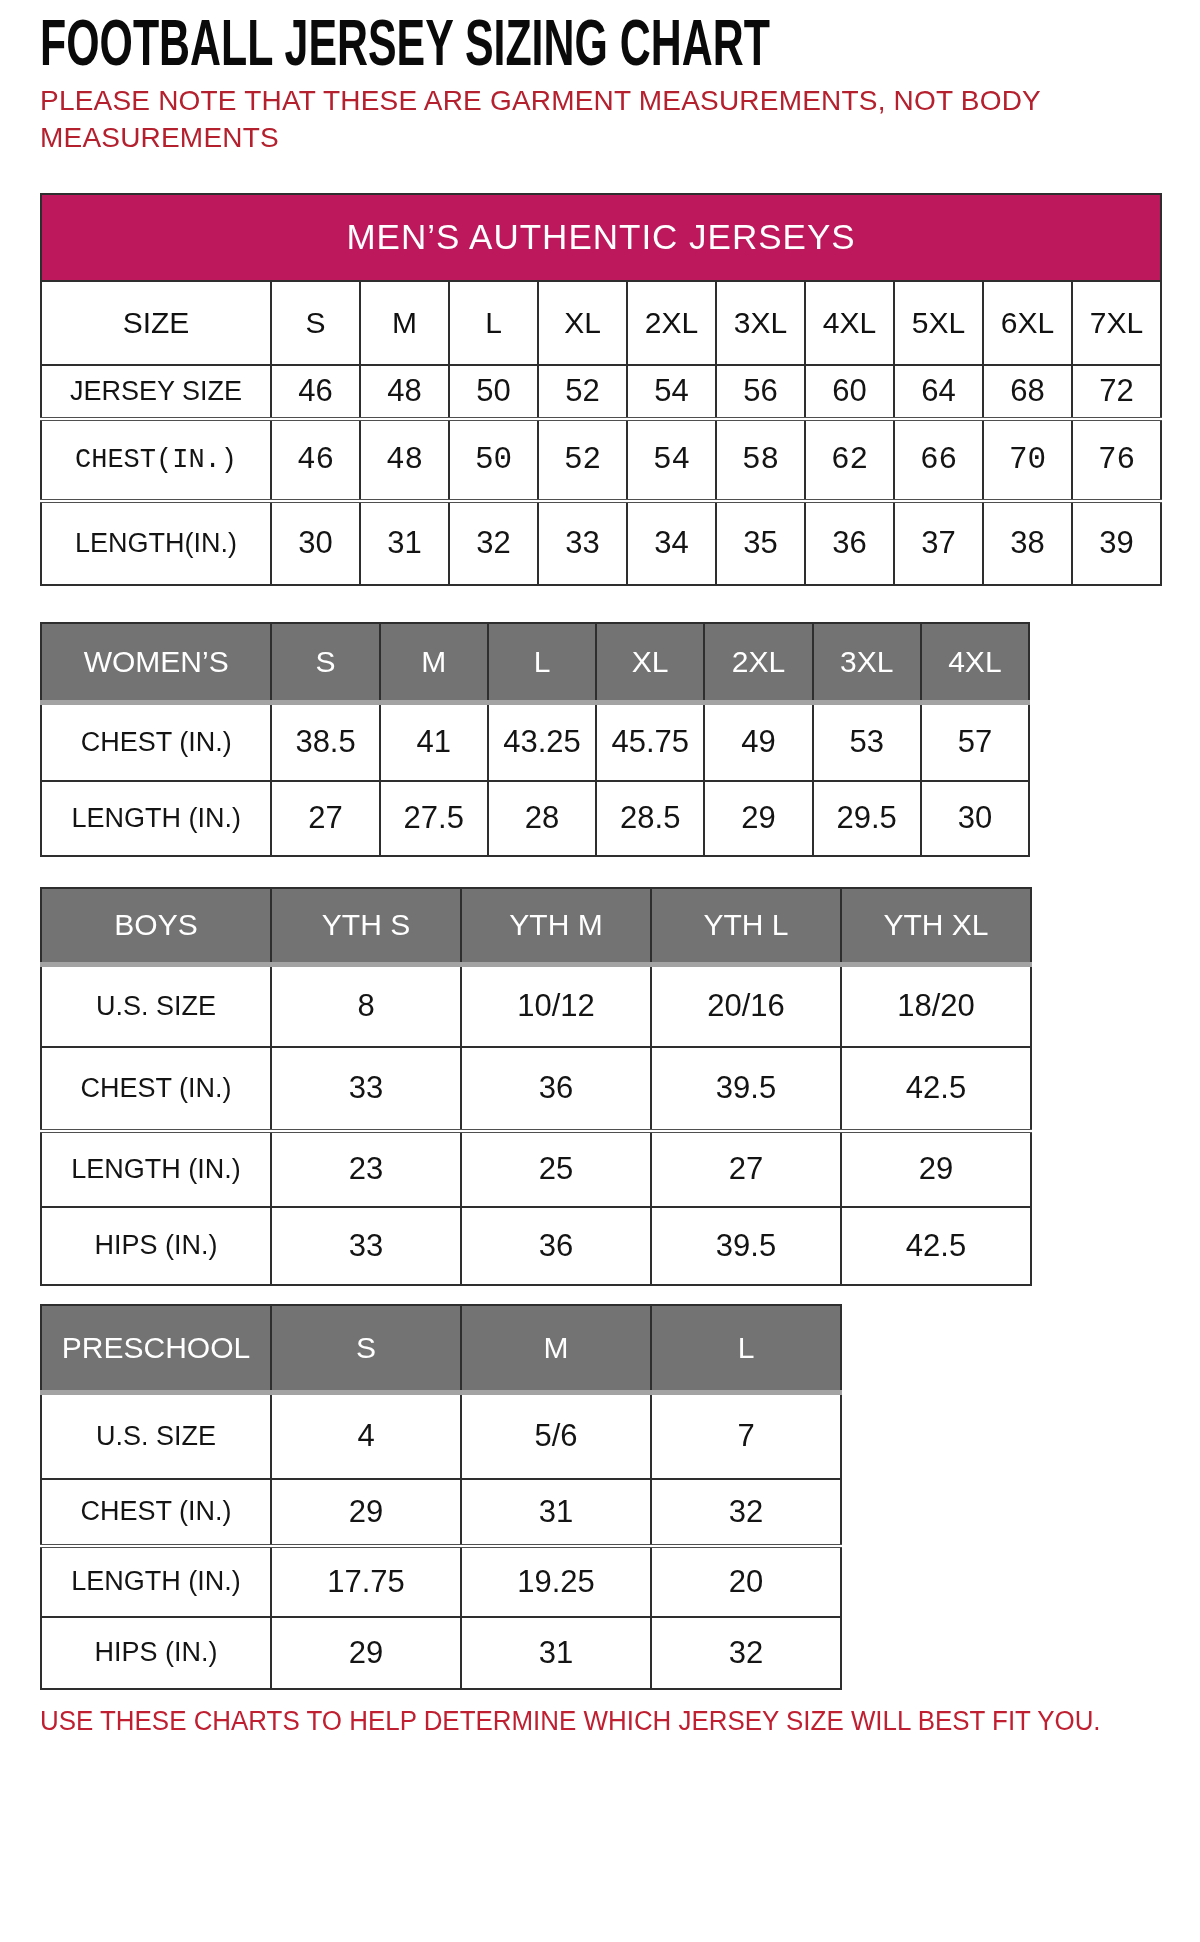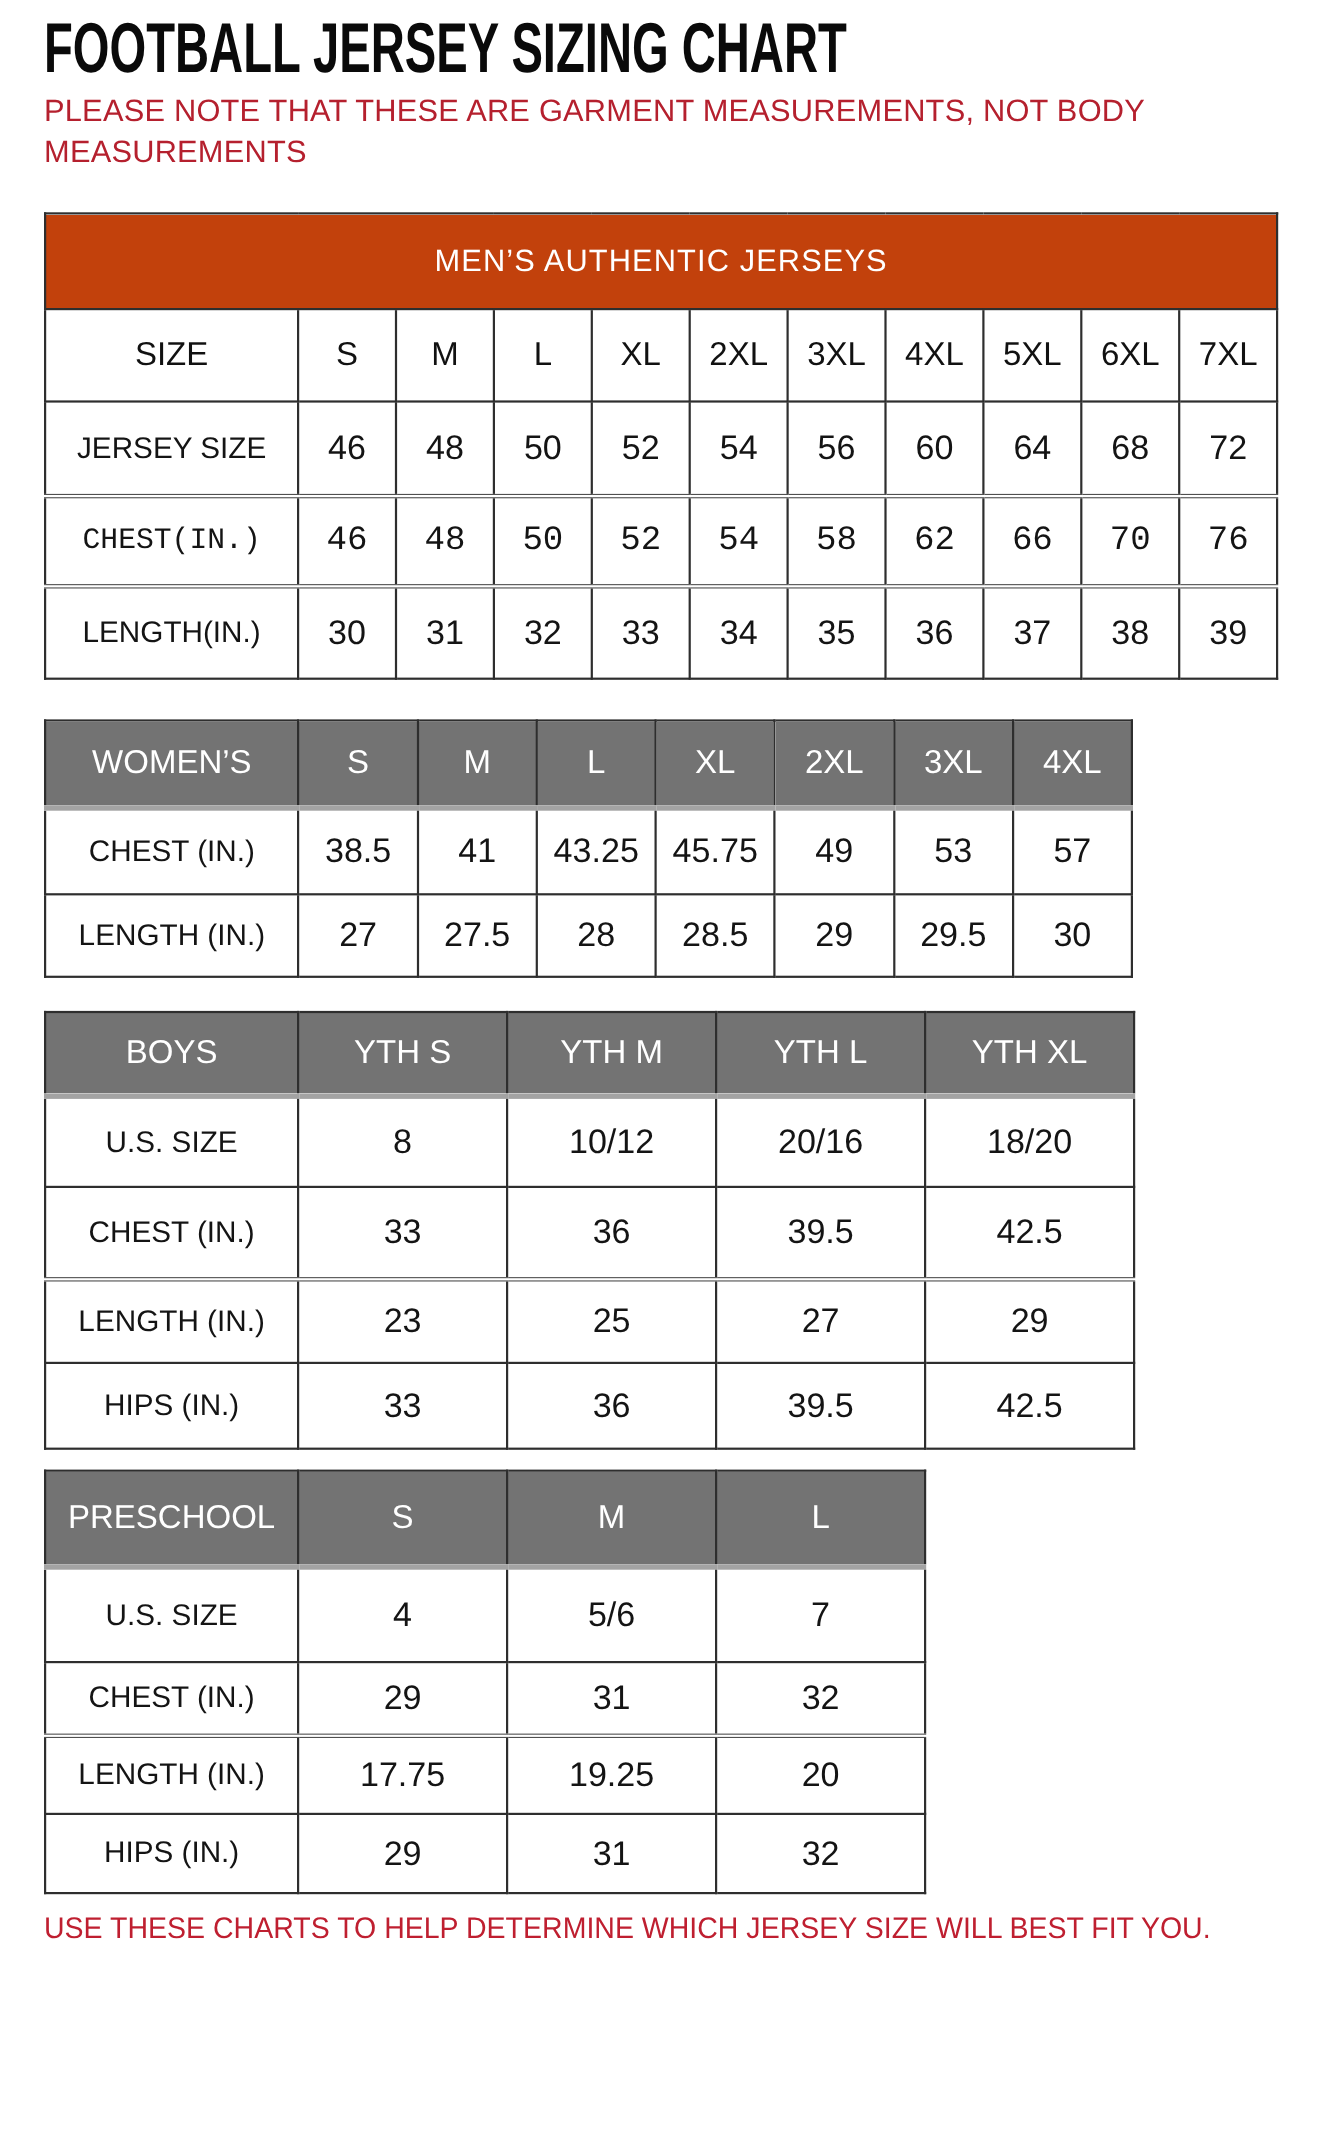--- a/index.html
+++ b/index.html
@@ -51,23 +51,23 @@
     border:2px solid #262626;
   }
   table.tbl td{
     border:2px solid #2e2e2e;
     text-align:center;
     vertical-align:middle;
     padding:0;
     overflow:hidden;
   }
   .banner-cell{
-    background:#c2410c;
+    background:#be185d;
     color:#ffffff;
-    font-size:28px;
+    font-size:35px;
     letter-spacing:1px;
   }
   .head-gray{
     background:#737373;
     color:#ffffff;
     font-size:30px;
   }
   .row-label{font-size:27px;color:#141414;}
   .val{font-size:31px;color:#141414;}
   .hd-black{font-size:30px;color:#111;}
@@ -75,21 +75,21 @@
   
   tr.sep td{border-top:4px double #4f4f4f;}
   tr.hd-thick td{border-bottom:5px solid #a3a3a3;}
 
   
   .mens{width:1120px;margin:0 0 36px 0;}
   .mens col.c-label{width:230px;}
   .mens col.c-d{width:89px;}
   .mens tr.rb{height:87px;}
   .mens tr.rh{height:84px;}
-  .mens tr.r0{height:86px;}
+  .mens tr.r0{height:54px;}
   .mens tr.r1{height:82px;font-family:Liberation Mono, monospace;}
   .mens tr.r2{height:84px;}
 
   
   .wom{width:990px;margin:0 0 30px 0;}
   .wom col.c-label{width:230px;}
   .wom col.c-d{width:108px;}
   .wom tr.rh{height:80px;}
   .wom tr.r0{height:80px;}
   .wom tr.r1{height:78px;}

